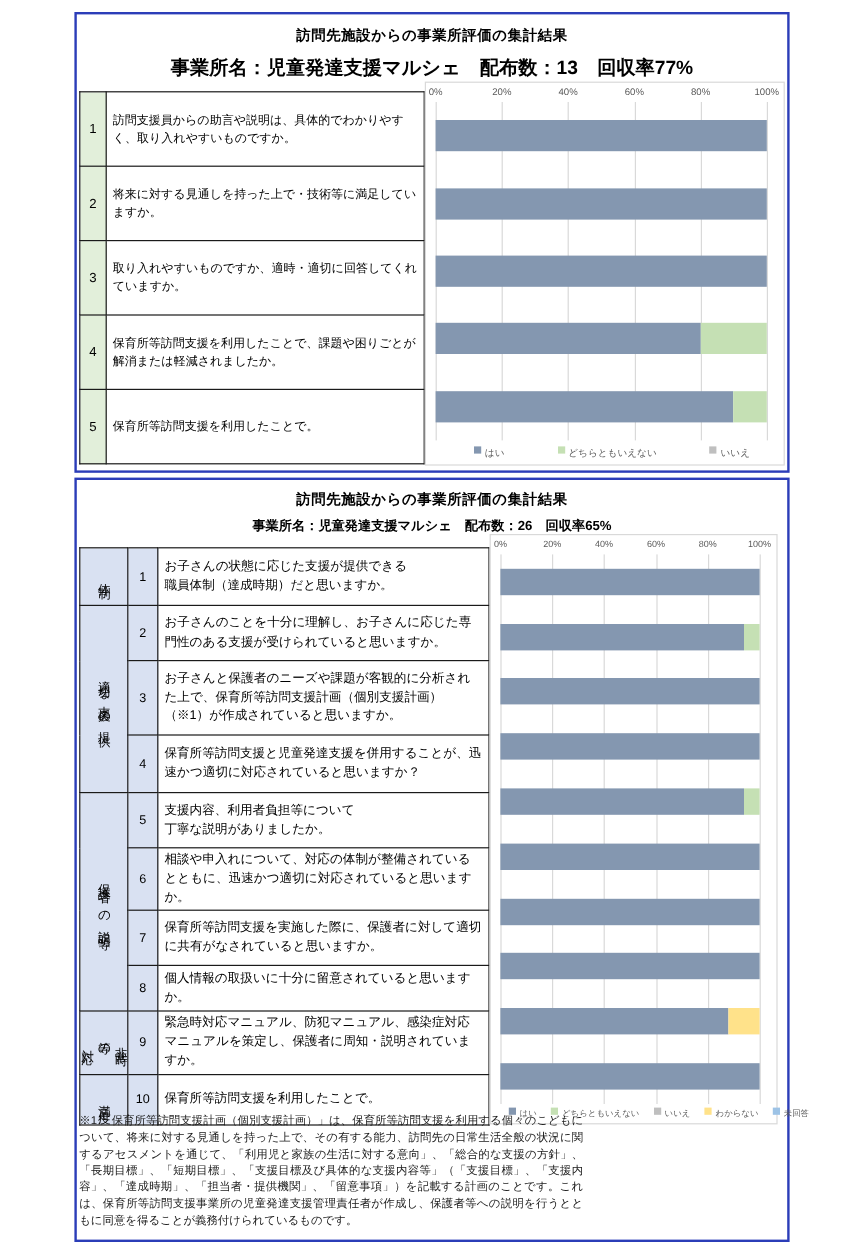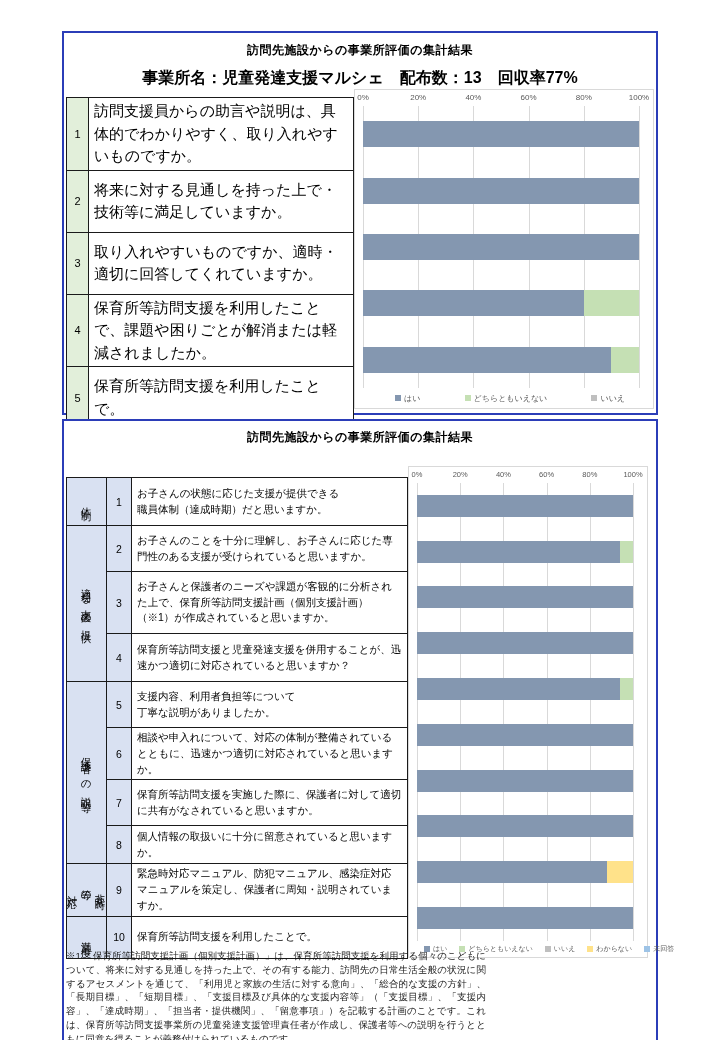--- a/index.html
+++ b/index.html
@@ -1,40 +1,40 @@
 <!DOCTYPE html>
 <html lang="ja"><head>
 <meta charset="utf-8">
 <style>
   * { box-sizing: border-box; margin: 0; padding: 0; }
   html,body { width:720px; height:1040px; background:#ffffff;
     font-family:"Liberation Sans", sans-serif; color:#000; }
   body { position:relative; }
 
-  .panel { position:absolute; left:62px; width:596px; border:2px solid #2b3db8; background:#fff;margin-top:21px; }
+  .panel { position:absolute; left:62px; width:596px; border:2px solid #2b3db8; background:#fff; }
   #panel1 { top:10px;  height:384px; }
   #panel2 { top:398px; height:637px; }
 
   .panel-title { position:absolute; left:0; right:0; text-align:center;
     font-size:12px; font-weight:600; letter-spacing:.5px; }
   .panel-subtitle { position:absolute; left:0; right:0; text-align:center;
     font-size:16px; font-weight:700; }
   #panel1 .panel-title { top:9px; }
   #panel1 .panel-subtitle { top:35px; }
   #panel2 .panel-title { top:8px; }
   #panel2 .panel-subtitle { top:31px; font-size:11px; }
 
   table { border-collapse:collapse; table-layout:fixed; position:absolute; background:#fff; }
   td { border:1px solid #1a1a1a; vertical-align:middle; }
 
   
   #t1 { left:2px; top:64px; width:288px; }
   #t1 tr { height:62px; }
   #t1 td.num { width:22px; background:#e2efda; text-align:center; font-size:11px; }
-  #t1 td.q { font-size:15px; line-height:1.5; padding:2px 5px; white-space:pre-line; }
+  #t1 td.q { font-size:10px; line-height:1.5; padding:2px 5px; white-space:pre-line; }
 
   
   #t2 { left:2px; top:56px; width:342px; }
   #t2 td.cat { width:40px; background:#d9e1f2; text-align:center; font-size:10.5px;
     writing-mode:vertical-rl; letter-spacing:3px; white-space:pre-line; padding:2px; }
   #t2 td.num { width:25px; background:#d9e1f2; text-align:center; font-size:10.5px; }
   #t2 td.q { font-size:10.5px; line-height:1.5; padding:2px 5px; white-space:pre-line; }
   #t2 tr:nth-child(1){height:48px;} #t2 tr:nth-child(2){height:46px;}
   #t2 tr:nth-child(3){height:62px;} #t2 tr:nth-child(4){height:48px;}
   #t2 tr:nth-child(5){height:46px;} #t2 tr:nth-child(6){height:48px;}
@@ -58,21 +58,21 @@
     border-left:1px solid #d9d9d9; z-index:0; }
   .chart .bar-row { flex:1 1 0; display:flex; align-items:center; }
   .chart .bar { position:relative; z-index:1; width:100%; display:flex; height:26px; }
   #chart2 .bar { height:22px; }
   .chart .seg { height:100%; }
 
   .chart .legend { flex:0 0 auto; display:flex; align-items:center;
     justify-content:space-between; font-size:8px; color:#595959; }
   #chart1 .legend { height:20px; padding:0 28px; }
   #chart2 .legend { height:16px; padding:0 3px; font-size:7px; }
-  .legend-item { display:flex; align-items:center; gap:3px; white-space:nowrap;padding-left:12px; }
+  .legend-item { display:flex; align-items:flex-start; gap:3px; white-space:nowrap;padding-left:12px; }
   .legend-item .swatch { width:6px; height:6px; flex:0 0 auto; }
 
   
   #footnote { position:absolute; left:2px; top:528px; width:420px;
     font-size:9.5px; line-height:1.45; color:#1a1a1a; text-align:justify; }
 </style>
 </head>
 <body>
 
 <div class="panel" id="panel1">
@@ -160,20 +160,21 @@
         <div class="legend-item">
           <div class="swatch" style="background: rgb(191, 191, 191);"></div>
           <span>いいえ</span>
         </div>
       </div>
     </div>
 </div>
 
 <div class="panel" id="panel2">
   <div class="panel-title">訪問先施設からの事業所評価の集計結果</div>
+  <div class="panel-subtitle">事業所名：児童発達支援マルシェ　配布数：26　回収率65%</div>
 
   <table id="t2">
     <tbody>
         <tr>
       <td class="cat" rowspan="1">体制</td>
       <td class="num">1</td>
       <td class="q">お子さんの状態に応じた支援が提供できる
 職員体制（達成時期）だと思いますか。</td>
     </tr>
     <tr>

